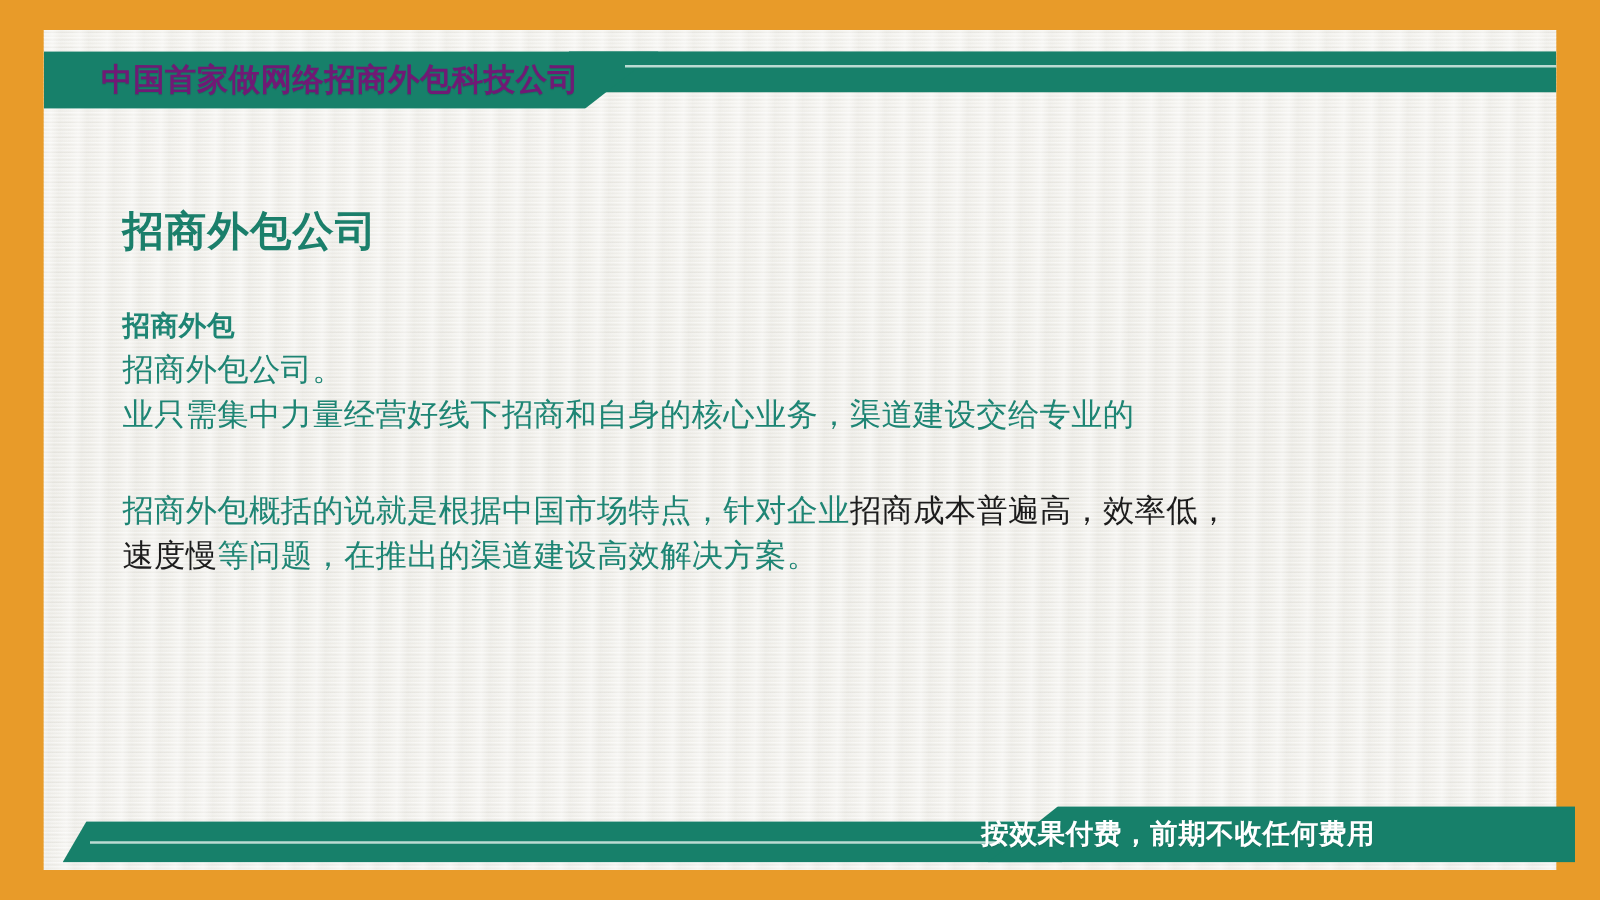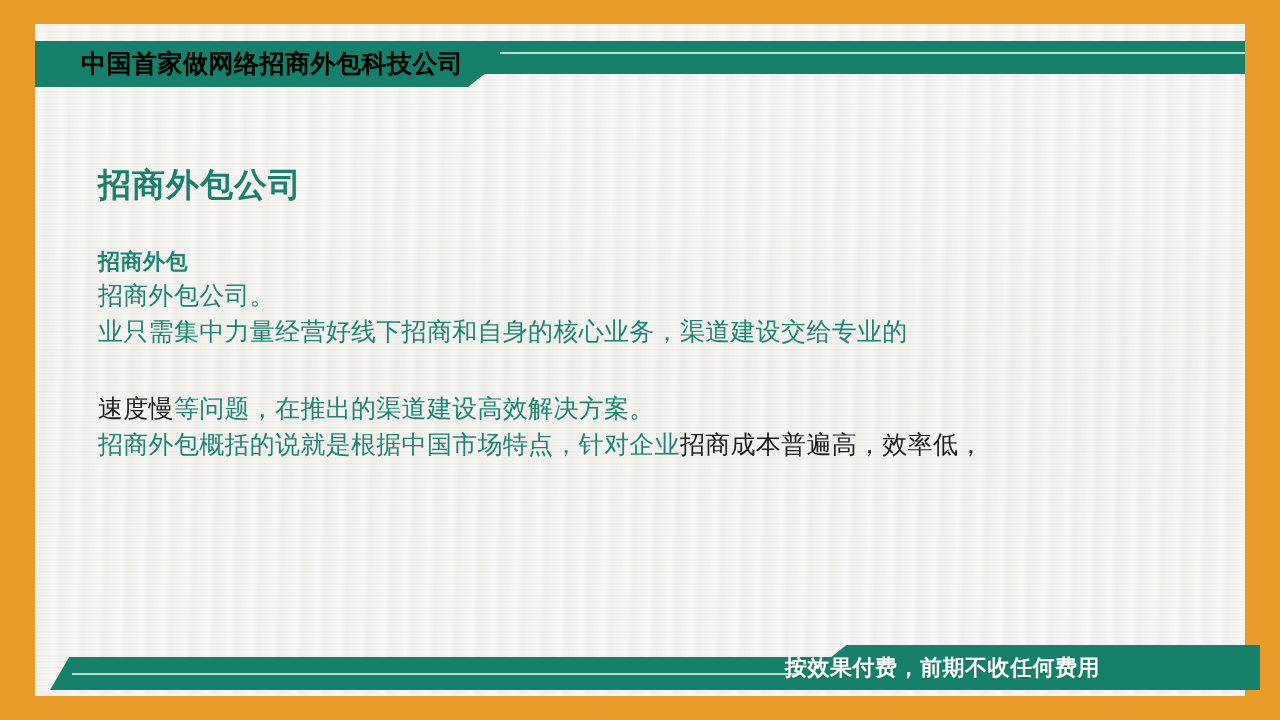--- a/index.html
+++ b/index.html
@@ -94,21 +94,21 @@
     clip-path: polygon(0 0, 100% 0, 88% 100%, 0 100%);
   }
   .hdr-title {
     position: absolute;
     left: 46px;
     top: 6px;
     height: 46px;
     line-height: 46px;
     font-size: 25px;
     font-weight: bold;
-    color: #000000;
+    color: #701a75;
     letter-spacing: 0.5px;
     white-space: nowrap;
     z-index: 4;
     text-shadow: 0 1px 1px rgba(0,0,0,0.12);
   }
 
   
   .footer-band {
     position: absolute;
     left: 50px;
@@ -229,22 +229,22 @@
     <div class="sub-heading">招商外包</div>
 
     <p class="para">
       <span class="nowrapline">招商外包公司。</span>
       <span class="nowrapline">业只需集中力量经营好线下招商和自身的核心业务，渠道建设交给专业的</span>
     </p>
 
     <div class="para-gap"></div>
 
     <p class="para">
+      <span class="nowrapline"><span>招商外包概括的说就是根据中国市场特点，针对企业</span><span class="dark">招商成本普遍高，效率低，</span></span>
       <span class="nowrapline"><span class="dark">速度慢</span><span>等问题，在推出的渠道建设高效解决方案。</span></span>
-      <span class="nowrapline"><span>招商外包概括的说就是根据中国市场特点，针对企业</span><span class="dark">招商成本普遍高，效率低，</span></span>
     </p>
 
   </div>
 
   <div class="footer-band">
     <div class="ftr-thin"></div>
     <div class="ftr-thin-line"></div>
     <div class="ftr-block"></div>
     <div class="ftr-title">按效果付费，前期不收任何费用</div>
   </div>

